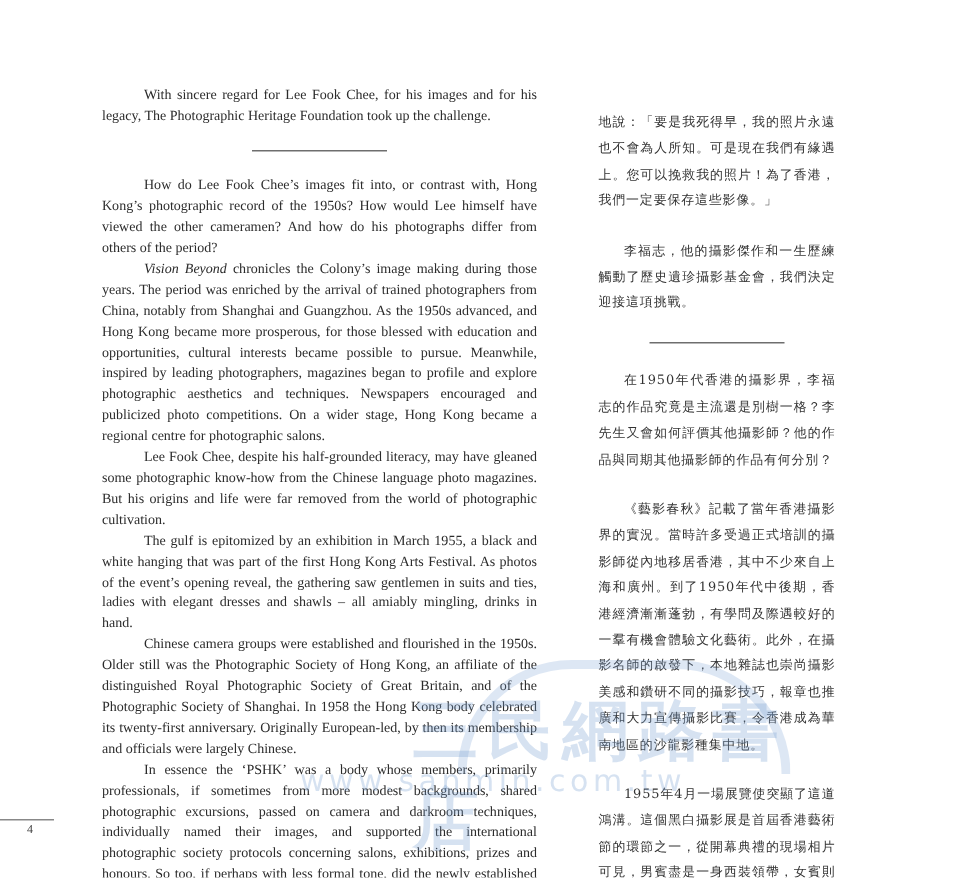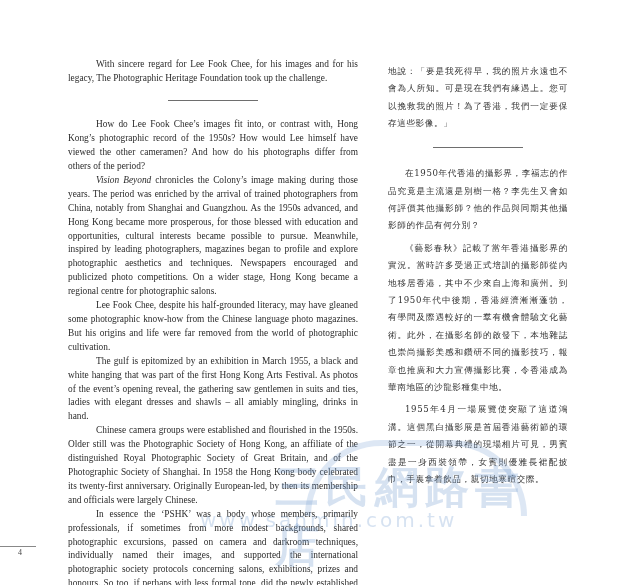--- a/index.html
+++ b/index.html
@@ -9,21 +9,21 @@
     font-family:"Liberation Serif", "DejaVu Serif", serif;
     font-size:9.35px; line-height:13.9px; text-align:justify;
   }
   .col-en p { margin:0; text-indent:28px; }
   .col-en em { }
   .col-zh {
     position:absolute; left:383px; top:58px; width:190px;
     font-family:"DejaVu Serif", "Liberation Serif", serif;
     font-size:8.6px; line-height:17.4px; text-align:justify; letter-spacing:0.6px; color:#333;
   }
-  .col-zh p { margin:5px; text-indent:17px; }
+  .col-zh p { margin:16px; text-indent:17px; }
   .col-zh p.noindent { text-indent:0; }
   .divider { width:90px; height:1.5px; background:#6e6e6e; margin:14px auto 17px auto; }
   .col-en .divider { margin:14px auto 17px auto; }
   .page-num-rule { position:absolute; left:0; top:546px; width:36px; height:1px; background:#888; }
   .page-num { position:absolute; left:18px; top:548px; font-family:"Liberation Serif", serif; font-size:8px; color:#444; }
   .watermark {
     position:absolute; left:140px; top:458px; width:400px; height:110px; pointer-events:none;
     font-family:"DejaVu Sans", sans-serif; color:rgba(120,160,210,0.30);
   }
   .wm-cn { position:absolute; left:135px; top:0px; font-size:44px; font-weight:bold; letter-spacing:6px; }
@@ -40,20 +40,21 @@
   <p><em>Vision Beyond</em><span> chronicles the Colony’s image making during those years. The period was enriched by the arrival of trained photographers from China, notably from Shanghai and Guangzhou. As the 1950s advanced, and Hong Kong became more prosperous, for those blessed with education and opportunities, cultural interests became possible to pursue. Meanwhile, inspired by leading photographers, magazines began to profile and explore photographic aesthetics and techniques. Newspapers encouraged and publicized photo competitions. On a wider stage, Hong Kong became a regional centre for photographic salons.</span></p>
   <p>Lee Fook Chee, despite his half-grounded literacy, may have gleaned some photographic know-how from the Chinese language photo magazines. But his origins and life were far removed from the world of photographic cultivation.</p>
   <p>The gulf is epitomized by an exhibition in March 1955, a black and white hanging that was part of the first Hong Kong Arts Festival. As photos of the event’s opening reveal, the gathering saw gentlemen in suits and ties, ladies with elegant dresses and shawls – all amiably mingling, drinks in hand.</p>
   <p>Chinese camera groups were established and flourished in the 1950s. Older still was the Photographic Society of Hong Kong, an affiliate of the distinguished Royal Photographic Society of Great Britain, and of the Photographic Society of Shanghai. In 1958 the Hong Kong body celebrated its twenty-first anniversary. Originally European-led, by then its membership and officials were largely Chinese.</p>
   <p>In essence the ‘PSHK’ was a body whose members, primarily professionals, if sometimes from more modest backgrounds, shared photographic excursions, passed on camera and darkroom techniques, individually named their images, and supported the international photographic society protocols concerning salons, exhibitions, prizes and honours. So too, if perhaps with less formal tone, did the newly established local photographic societies and clubs – such as the Chinese Photographic Association of Hong Kong. This body, incubated through the 1950s and founded in 1958, was urged on by leading local photographers, notably Fan Ho.</p>
 
 </div>
 
 <div class="col-zh">
   <p class="noindent">地說：「要是我死得早，我的照片永遠也不會為人所知。可是現在我們有緣遇上。您可以挽救我的照片！為了香港，我們一定要保存這些影像。」</p>
+  <p>李福志，他的攝影傑作和一生歷練觸動了歷史遺珍攝影基金會，我們決定迎接這項挑戰。</p>
   <div class="divider"></div>
   <p>在1950年代香港的攝影界，李福志的作品究竟是主流還是別樹一格？李先生又會如何評價其他攝影師？他的作品與同期其他攝影師的作品有何分別？</p>
   <p>《藝影春秋》記載了當年香港攝影界的實況。當時許多受過正式培訓的攝影師從內地移居香港，其中不少來自上海和廣州。到了1950年代中後期，香港經濟漸漸蓬勃，有學問及際遇較好的一羣有機會體驗文化藝術。此外，在攝影名師的啟發下，本地雜誌也崇尚攝影美感和鑽研不同的攝影技巧，報章也推廣和大力宣傳攝影比賽，令香港成為華南地區的沙龍影種集中地。</p>
   <p>1955年4月一場展覽使突顯了這道鴻溝。這個黑白攝影展是首屆香港藝術節的環節之一，從開幕典禮的現場相片可見，男賓盡是一身西裝領帶，女賓則優雅長裙配披巾，手裏拿着飲品，親切地寒暄交際。</p>
 
 </div>
 
 <div class="page-num-rule"></div>
 <div class="page-num">4</div>
 

